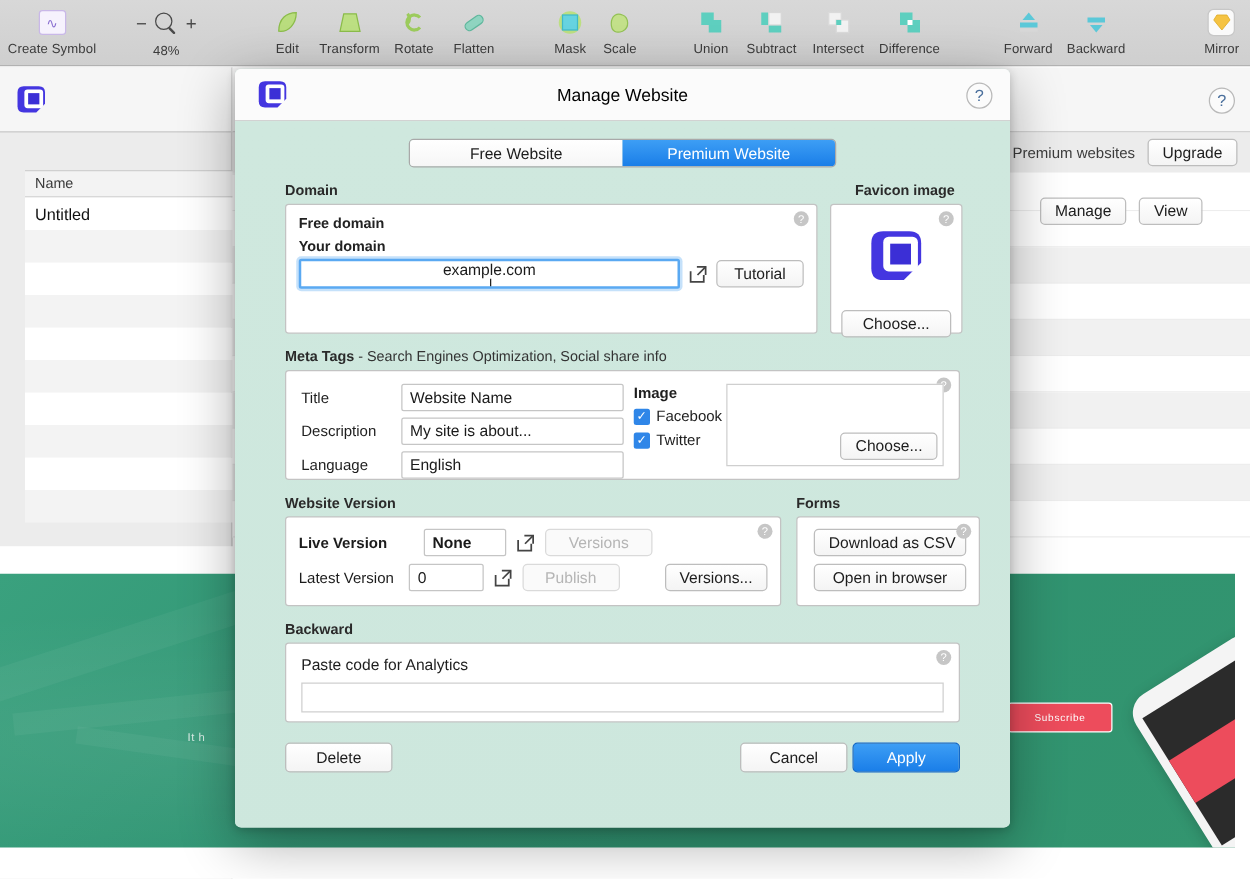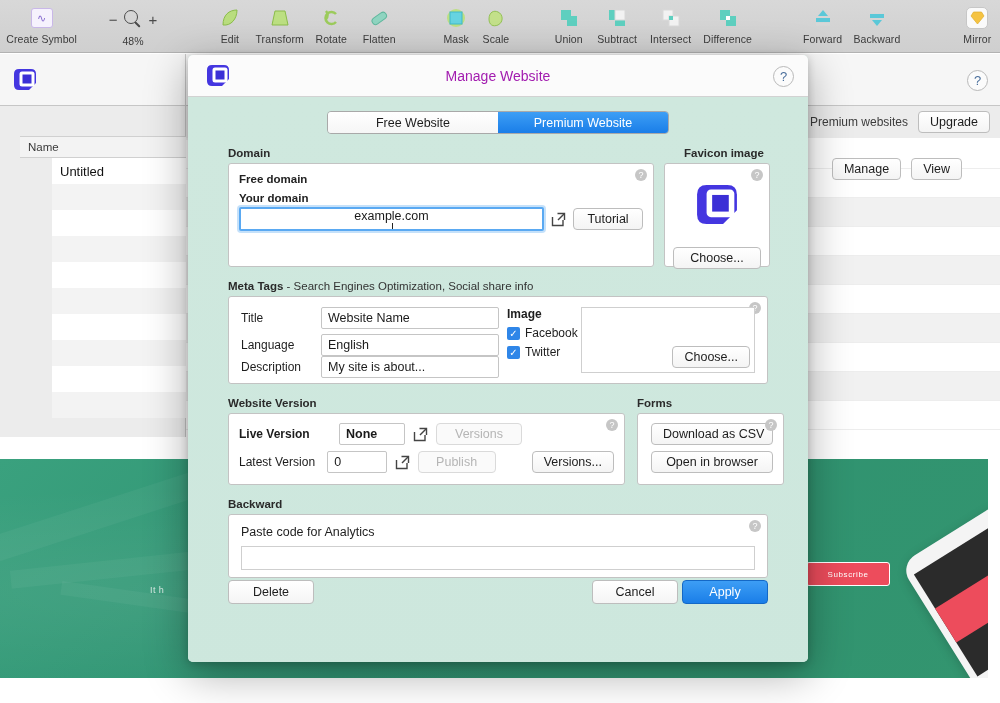--- a/index.html
+++ b/index.html
@@ -36,21 +36,21 @@
   .magnifier .circ { position: absolute; left: 0; top: 0; width: 14px; height: 14px; border: 1.8px solid #4a4a4a; border-radius: 50%; }
   .magnifier .hand { position: absolute; left: 11.5px; top: 11.5px; width: 7px; height: 1.9px; background: #4a4a4a; transform: rotate(45deg); transform-origin: left center; border-radius: 1px;}
 
   
   .leftpanel { position: absolute; top: 54px; left: 0; width: 186px; height: 649px; background: #ececec; border-right: 1px solid #c8c8c8;}
   .lp-head { height: 52px; background: #f6f6f6; border-bottom: 1px solid #c6c6c6; display:flex; align-items:center; padding-left: 10px;}
   .app-badge { width: 30px; height: 30px; position: relative; }
   .table-area { position: absolute; top: 82px; left: 20px; width: 178px; }
   .tbl-hdr { height: 22px; background: #f3f3f3; border-top: 1px solid #d0d0d0; border-bottom: 1px solid #d0d0d0;
              display: flex; align-items: center; padding-left: 8px; font-size: 11.5px; color: #3a3a3a; }
-  .tbl-row { height: 26px; display: flex; align-items: center; padding-left: 8px; font-size: 13px; color: #111; background: #fff; margin-left: 32px;}
+  .tbl-row { height: 26px; display: flex; align-items: center; padding-left: 8px; font-size: 13px; color: #111; background: #fff;}
   .tbl-row.alt { background: #f3f3f3; }
   .tbl-row.empty { color: transparent; }
 
   
   .rp-head { position: absolute; top: 54px; left: 186px; width: 814px; height: 52px; background: #f6f6f6; border-bottom: 1px solid #c6c6c6;}
   .rp-help { position: absolute; right: 12px; top: 16px; }
   .helpbtn {
     width: 21px; height: 21px; border-radius: 50%; border: 1px solid #b9b9b9;
     background: #fbfbfb; color: #4a6f9c; font-size: 13px; display: flex; align-items: center; justify-content: center;
   }
@@ -103,21 +103,21 @@
     position: absolute; left: 188px; top: 55px; width: 620px; height: 607px;
     background: #cfe8de; border-radius: 5px;
     box-shadow: 0 12px 44px rgba(0,0,0,.33), 0 2px 8px rgba(0,0,0,.2);
     overflow: hidden;
   }
   .modal-titlebar {
     height: 42px; background: #fbfbfb; border-bottom: 1px solid #d2d2d2;
     display: flex; align-items: center; position: relative;
   }
   .modal-appicon { position: absolute; left: 15px; top: 6px; width: 30px; height: 30px;}
-  .modal-title { flex: 1; text-align: center; font-size: 14px; color: #a21caf; }
+  .modal-title { flex: 1; text-align: center; font-size: 14px; color: #000000; }
   .modal-help { position: absolute; right: 14px; top: 11px; }
 
   .modal-body { position: relative; height: 629px; background: #cfe8de;
                 background: linear-gradient(to bottom,#cfe8de,#cde7dd); padding: 0 40px; }
 
   
   .segwrap { display: flex; justify-content: center; padding-top: 14px; }
   .seg { display: flex; border-radius: 4px; overflow: hidden; border: 1px solid #a9a9a9; height: 23px; }
   .seg div { font-size: 12.5px; display: flex; align-items: center; justify-content: center; width: 170px;}
   .seg .off { background: linear-gradient(to bottom,#ffffff,#f6f6f6); color: #1c1c1c; }
@@ -171,21 +171,21 @@
   .ver-line .lbl { font-size: 12px; color: #1c1c1c; width: 92px; }
   .ver-line .lbl.b { font-weight: bold; }
   .ver-val { width: 66px; }
   .ver-val.b { font-weight: bold; }
 
   
   .ana-card { height: 64px; padding: 10px 12px; }
   .ana-lbl { font-size: 12.5px; color: #1e1e1e; margin-bottom: 7px;}
   .ana-input { height: 24px; border: 1px solid #cfcfcf; background: #fff; }
 
-  .footer { display: flex; align-items: center; margin-top: 2px; }
+  .footer { display: flex; align-items: center; margin-top: 16px; }
   .footer .right { margin-left: auto; display: flex; gap: 4px; }
   .btn.primary { background: linear-gradient(to bottom,#3d9ef5,#1a7ee8); border-color: #1468c6; color: #fff; }
   .btn.wide { padding: 4px 26px; }
 </style>
 </head>
 <body>
 
 <div id="root">
 
   <div class="app-bg">
@@ -501,27 +501,27 @@
       <div class="seclabel">
         <span>Meta Tags</span><span class="sub"> - Search Engines Optimization, Social share info</span>
       </div>
       <div class="card meta-card">
         <div class="qmark">?</div>
         <div class="meta-left">
           <div class="meta-rowline">
             <span class="lbl">Title</span>
             <div class="field">Website Name</div>
           </div>
+          <div class="meta-rowline">
+            <span class="lbl">Description</span>
+            <div class="field">My site is about...</div>
+          </div>
           <div class="meta-rowline" style="margin-bottom:0">
             <span class="lbl">Language</span>
             <div class="field">English</div>
-          </div>
-          <div class="meta-rowline">
-            <span class="lbl">Description</span>
-            <div class="field">My site is about...</div>
           </div>
         </div>
         <div class="meta-mid">
           <div class="ttl">Image</div>
           <div class="chk">
             <span class="chkbox">✓</span>
             <span>Facebook</span>
           </div>
           <div class="chk">
             <span class="chkbox">✓</span>

